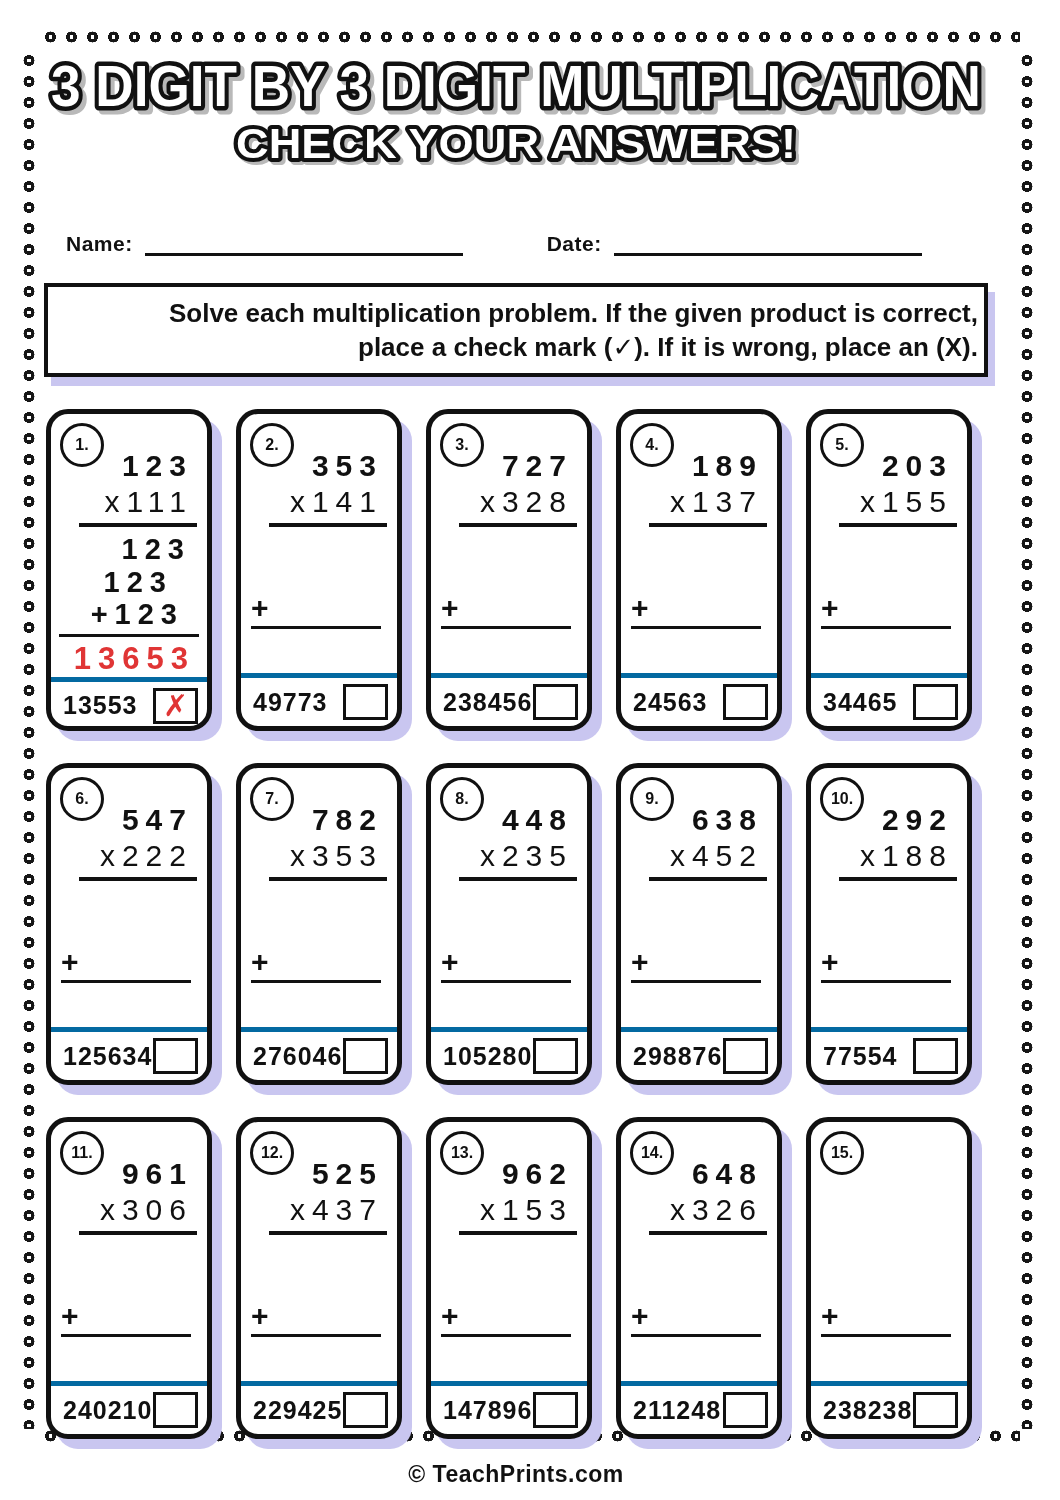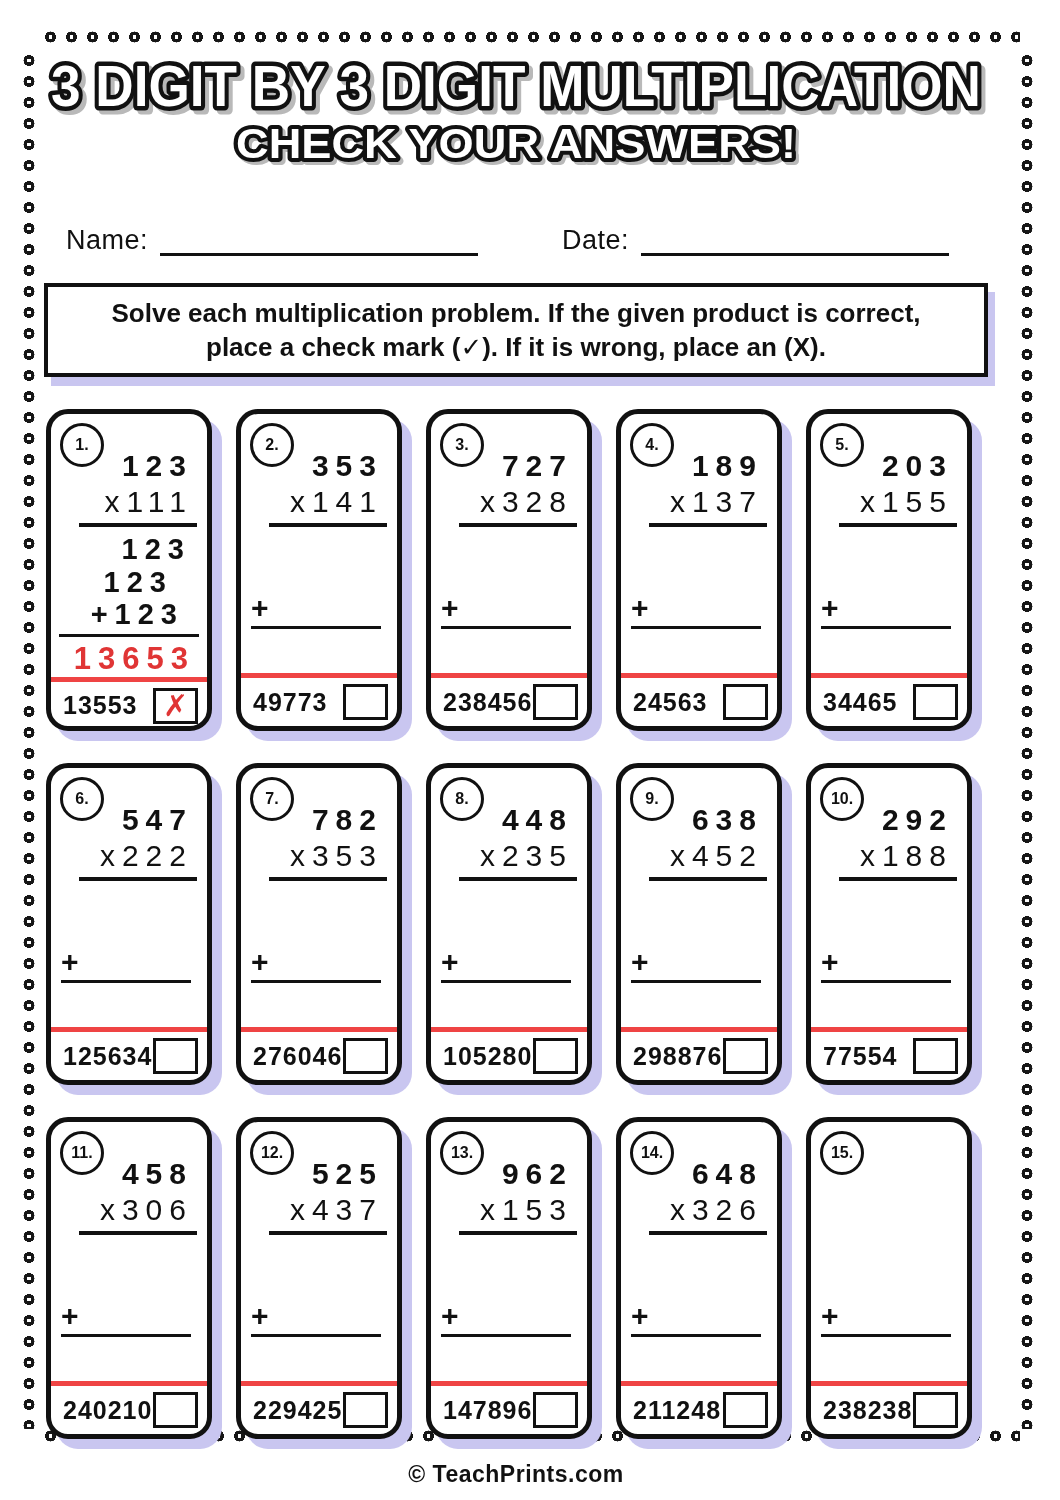--- a/index.html
+++ b/index.html
@@ -36,31 +36,31 @@
   .title-svg text, .subtitle-svg text {
     font-family:"Liberation Sans","DejaVu Sans",sans-serif;
     font-weight:800; text-anchor:middle; paint-order:stroke;
     stroke-linejoin:round; stroke-linecap:round;
   }
   .t-shadow { fill:#b9b9b9; stroke:#b9b9b9; }
   .t-front  { fill:#ffffff; stroke:#111111; }
 
   
   .name-row { display:flex; align-items:flex-end; margin-top:46px; padding:0 22px; height:40px; }
-  .lbl { font-size:27px; font-weight:400; letter-spacing:.5px;text-align:center; }
+  .lbl { font-size:21px; font-weight:700; letter-spacing:.5px;text-align:center; }
   .fill-line { border-bottom:3px solid #111; height:34px; display:inline-block; }
   .name-line { width:318px; margin-left:12px; }
   .date-lbl { margin-left:84px; }
   .date-line { width:308px; margin-left:12px; }
 
   
   .instructions {
     margin-top:27px; border:4px solid #111; background:#fff;
-    box-shadow:7px 9px 0 #c9c6f0; text-align:center;
-    padding:9px 20px; font-size:26px; font-weight:600; line-height:34px;
+    box-shadow:7px 9px 0 #c9c6f0; text-align:right;
+    padding:9px 6px; font-size:26px; font-weight:600; line-height:34px;
   }
 
   
   .grid {
     margin-top:32px; margin-left:2px;
     display:grid; grid-template-columns:repeat(5,166px);
     column-gap:24px; row-gap:32px;
   }
   .card {
     box-sizing:border-box; width:166px; height:322px; background:#fff;
@@ -83,21 +83,21 @@
   .wr0 { padding-right:16px; }
   .wr1 { padding-right:34px; }
   .wr2 { padding-right:23px; }
   .work-line { border-bottom:3px solid #111; margin:3px 8px 4px 8px; }
   .work-answer { color:#e03535; font-size:31px; font-weight:700; letter-spacing:7px; padding-right:12px; margin-top:2px; }
 
   .plus-area { position:relative; margin:auto 16px 44px 10px; border-bottom:3px solid #111; height:34px; flex:none; }
   .plus { position:absolute; left:0; bottom:3px; font-size:30px; font-weight:700; line-height:1; }
 
   .strip {
-    flex:none; border-top:5px solid #ef4444; height:48px;
+    flex:none; border-top:5px solid #0369a1; height:48px;
     display:flex; align-items:center; justify-content:space-between;
     padding:0 9px 0 12px;
   }
   .given { font-size:25px; font-weight:700; letter-spacing:1px; }
   .checkbox {
     box-sizing:border-box; width:45px; height:36px; border:3px solid #111;
     background:#fff; display:flex; align-items:center; justify-content:center; flex:none;
   }
   .check-mark { color:#e03535; font-size:30px; font-weight:700; line-height:1; }
 
@@ -347,21 +347,21 @@
         <span class="check-mark"></span>
       </span>
     </div>
   </div>
 
   <div class="card">
     <div class="badge">
       <span class="badge-num">11.</span>
     </div>
     <div class="prob">
-      <div class="m1">458</div>
+      <div class="m1">961</div>
       <div class="m2">x306</div>
       <div class="m-underline"></div>
     </div>
 
     <div class="plus-area">
       <span class="plus">+</span>
     </div>
     <div class="strip">
       <span class="given">240210</span>
       <span class="checkbox">

